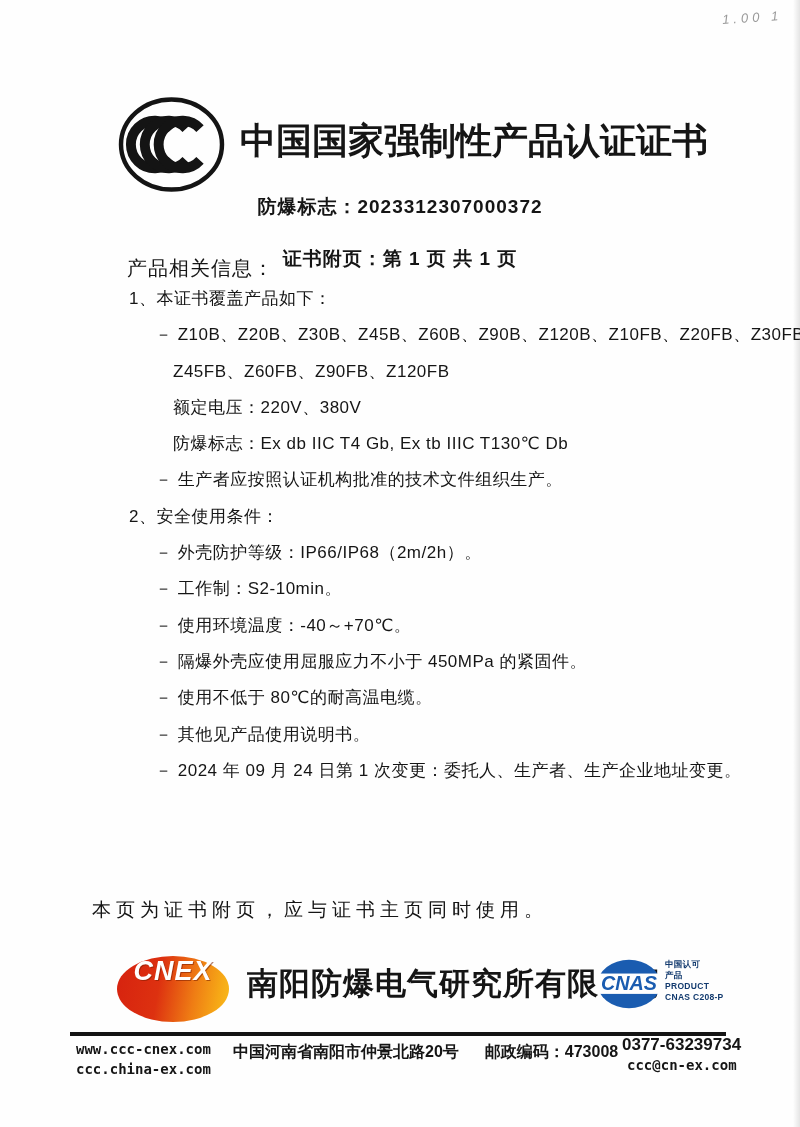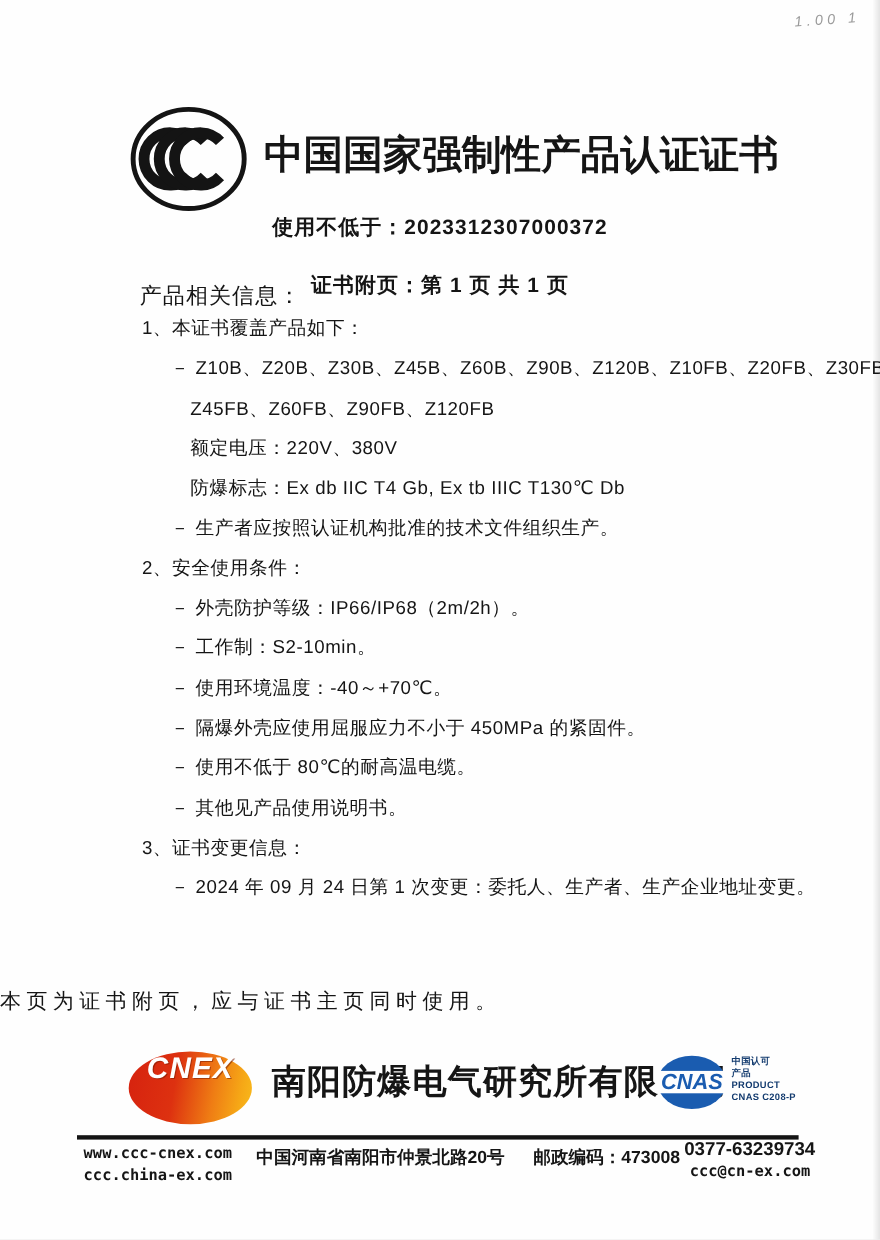--- a/index.html
+++ b/index.html
@@ -46,21 +46,21 @@
   .body-lines{
     position:absolute;left:129px;top:281px;width:640px;
     font-size:17px;letter-spacing:0.5px;
   }
   .body-lines .line{line-height:36.3px;height:36.3px;white-space:nowrap;}
   .ind0{padding-left:0;}
   .ind1{padding-left:26px;}
   .ind2{padding-left:44px;}
   
   .usage-note{
-    position:absolute;left:0;top:897px;width:640px;
+    position:absolute;left:0;top:897px;width:640px;text-align:center;
     font-size:19px;letter-spacing:5px;
   }
   .cnex-logo{
     position:absolute;left:117px;top:956px;width:112px;height:66px;
     border-radius:50%;
     background:linear-gradient(100deg,#d6220f 0%,#dd3110 38%,#ef7d14 68%,#f6a816 88%,#f9bc1c 100%);
     display:flex;align-items:flex-start;justify-content:center;
   }
   .cnex-logo span{
     color:#fff;font-weight:bold;font-style:italic;font-size:27px;
@@ -114,41 +114,40 @@
 
   <svg class="ccc-logo" viewBox="0 0 110 100" xmlns="http://www.w3.org/2000/svg">
     <ellipse cx="55" cy="50" rx="51" ry="45.5" fill="none" stroke="#141414" stroke-width="4.5"></ellipse>
     <path d="M 55.8 66.1 A 24 24 0 1 1 55.8 33.9" fill="none" stroke="#141414" stroke-width="10"></path>
     <path d="M 69.8 66.1 A 24 24 0 1 1 69.8 33.9" fill="none" stroke="#141414" stroke-width="10"></path>
     <path d="M 83.8 66.1 A 24 24 0 1 1 83.8 33.9" fill="none" stroke="#141414" stroke-width="10"></path>
   </svg>
 
   <div class="doc-title">中国国家强制性产品认证证书</div>
 
-  <div class="cert-no">使用不低于：2023312307000372</div>
+  <div class="cert-no">防爆标志：2023312307000372</div>
 
   <div class="cert-appendix">证书附页：第 1 页  共 1 页</div>
 
   <div class="section-heading">产品相关信息：</div>
 
   <div class="body-lines">
     <div class="line ind0">1、本证书覆盖产品如下：</div>
     <div class="line ind1">－ Z10B、Z20B、Z30B、Z45B、Z60B、Z90B、Z120B、Z10FB、Z20FB、Z30FB、</div>
     <div class="line ind2">Z45FB、Z60FB、Z90FB、Z120FB</div>
     <div class="line ind2">额定电压：220V、380V</div>
     <div class="line ind2">防爆标志：Ex db IIC T4 Gb, Ex tb IIIC T130℃ Db</div>
     <div class="line ind1">－ 生产者应按照认证机构批准的技术文件组织生产。</div>
     <div class="line ind0">2、安全使用条件：</div>
     <div class="line ind1">－ 外壳防护等级：IP66/IP68（2m/2h）。</div>
     <div class="line ind1">－ 工作制：S2-10min。</div>
     <div class="line ind1">－ 使用环境温度：-40～+70℃。</div>
     <div class="line ind1">－ 隔爆外壳应使用屈服应力不小于 450MPa 的紧固件。</div>
     <div class="line ind1">－ 使用不低于 80℃的耐高温电缆。</div>
     <div class="line ind1">－ 其他见产品使用说明书。</div>
-    <div class="line ind0">3、证书变更信息：</div>
     <div class="line ind1">－ 2024 年 09 月 24 日第 1 次变更：委托人、生产者、生产企业地址变更。</div>
   </div>
 
   <div class="usage-note">本页为证书附页，应与证书主页同时使用。</div>
 
   <div class="cnex-logo">
     <span>CNEX</span>
   </div>
 
   <div class="company-name">南阳防爆电气研究所有限公司</div>

